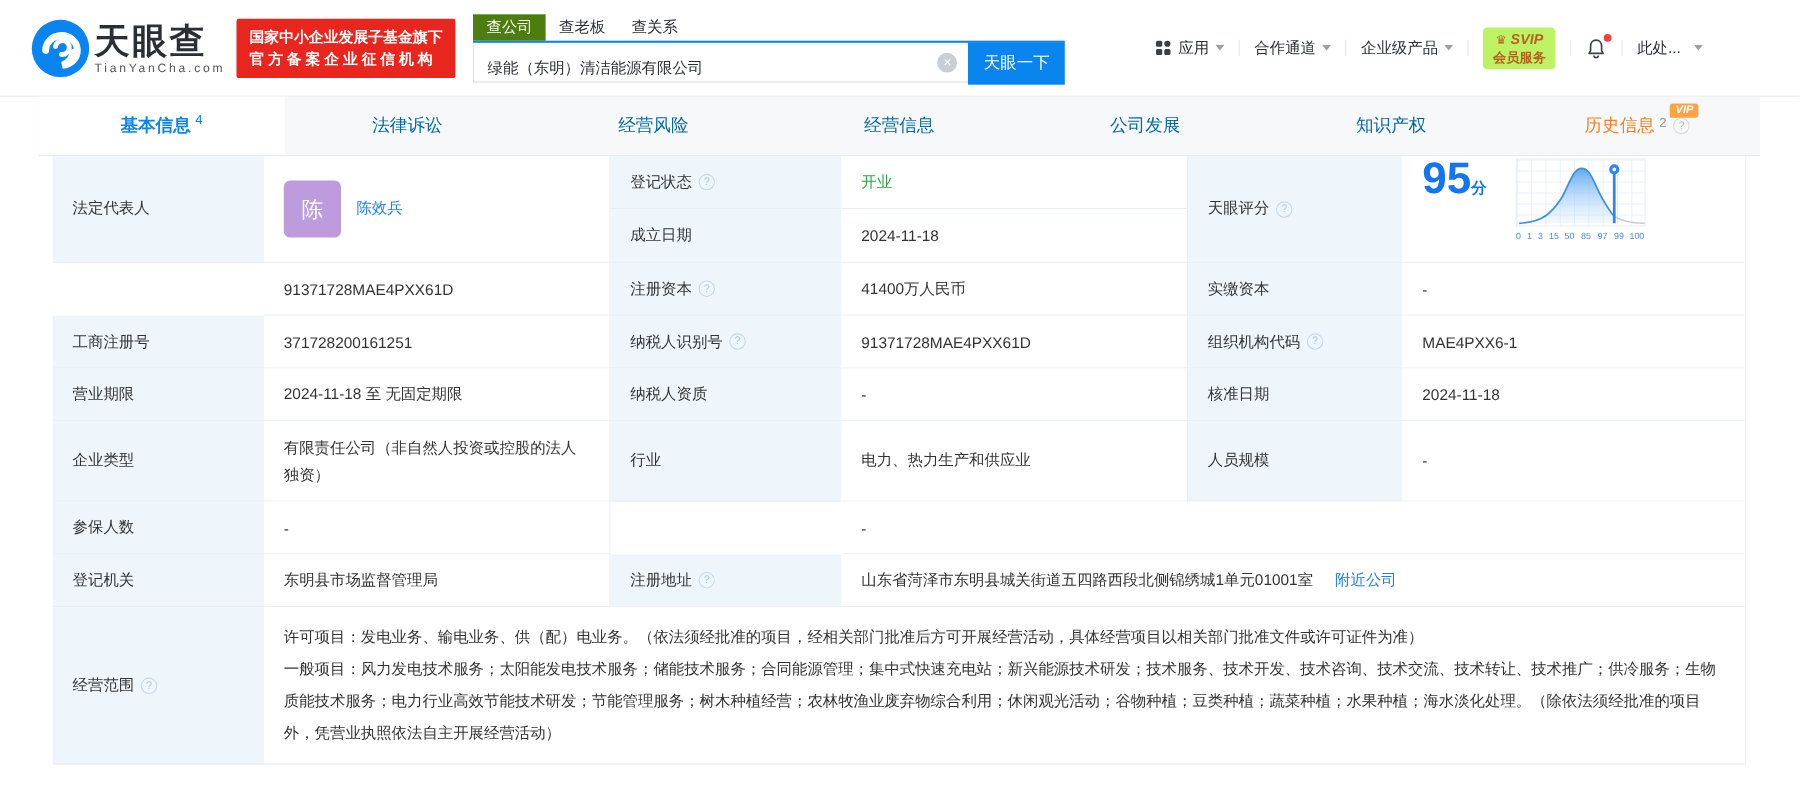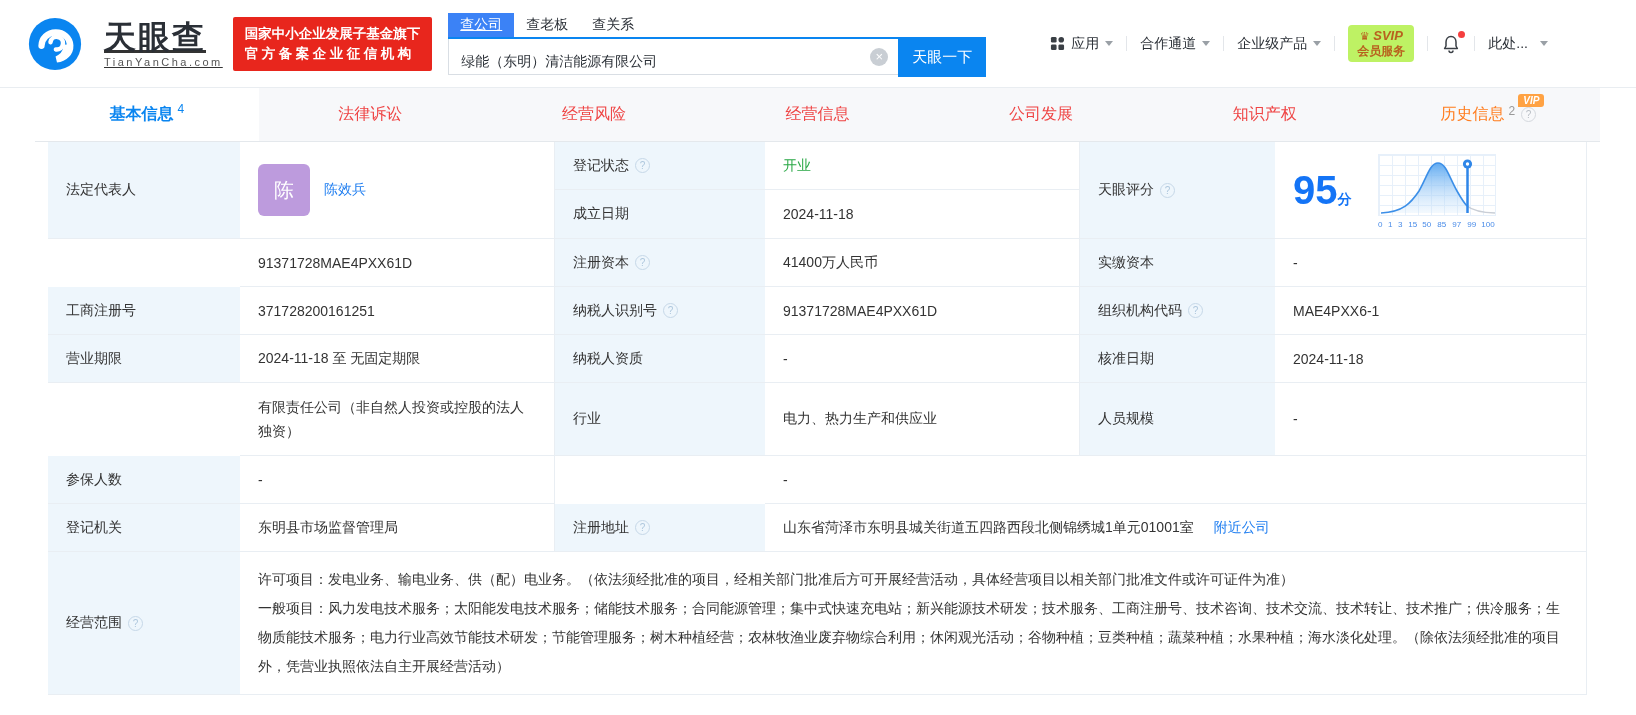--- a/index.html
+++ b/index.html
@@ -2,31 +2,31 @@
 <html><head>
 <meta charset="utf-8">
 <style>
   * { box-sizing: border-box; margin: 0; padding: 0; }
   html,body { width: 1636px; height: 715px; overflow: hidden; background: #fff;
     font-family: "Liberation Sans", "DejaVu Sans", sans-serif; color: #333; }
 
   
   .header { height: 88px; display: flex; align-items: center; border-bottom: 1px solid #e9edf1; background:#fff; }
   .logo { display:flex; align-items:center; margin-left:28px; cursor:pointer; }
-  .logo-txt { margin-left:22px;text-decoration:underline; }
+  .logo-txt { margin-left:4px; }
   .logo-brand { font-size:32px; font-weight:bold; color:#2a2f36; letter-spacing:2px; line-height:34px;}
   .logo-domain { font-size:11px; color:#555; letter-spacing:2.5px; margin-top:2px; }
   .gov-badge { margin-left:10px; background:#e8261d; color:#fff; padding:7px 12px; border-radius:2px;
     font-size:13.5px; font-weight:bold; line-height:20px; }
   .gov-badge .l2 { letter-spacing:3.5px; }
 
   .search-block { margin-left:16px; width:538px; }
   .search-tabs { display:flex; align-items:flex-end; height:26px; }
   .stab { font-size:14px; padding:3px 12px; color:#2a2f36; cursor:pointer; }
-  .stab.active { background:#3b82f6; color:#fff;text-decoration:underline; }
+  .stab.active { background:#4d7c0f; color:#fff; }
   .search-row { display:flex; border-top:2px solid #0a85f0; }
   .search-input-wrap { position:relative; width:450px; }
   .search-input-wrap input { width:100%; height:36px; border:1px solid #d9dee4; border-top:none; border-right:none;
     padding:12px 36px 0 12px; font-size:14px; color:#2a2f36; outline:none;
     font-family:"Liberation Sans","DejaVu Sans",sans-serif; }
   .clear-ic { position:absolute; right:10px; top:9px; width:18px; height:18px; border-radius:50%;
     background:#c9ced4; color:#fff; font-size:13px; line-height:18px; text-align:center; cursor:pointer; }
   .search-btn { width:88px; height:38px; background:#0a85f0; color:#fff; border:none; font-size:15px;
     cursor:pointer; font-family:"Liberation Sans","DejaVu Sans",sans-serif; }
 
@@ -39,21 +39,21 @@
   .svip-badge { background:#bef264; border-radius:4px; padding:3px 9px; text-align:center; cursor:pointer; line-height:15px;}
   .svip-badge .t1 { font-size:13px; font-weight:bold; font-style:italic; color:#b8611e; }
   .svip-badge .t1 .crown { font-style:normal; font-size:11px; }
   .svip-badge .t2 { font-size:12px; color:#b8611e; font-weight:bold; }
   .bell-wrap { position:relative; cursor:pointer; display:inline-flex; }
   .bell-dot { position:absolute; top:-3px; right:-4px; width:7px; height:7px; border-radius:50%; background:#f53f3f; }
 
   
   .content { margin:0 36px 0 35px; }
   .page-tabs { display:flex; height:54px; background:#f7f8fa; border-bottom:1px solid #e4e8ec; }
-  .ptab { flex:1; display:flex; align-items:center; justify-content:center; font-size:16px; color:#ef4444;
+  .ptab { flex:1; display:flex; align-items:center; justify-content:center; font-size:16px; color:#0369a1;
     cursor:pointer; position:relative; }
   .ptab.active { background:#fff; color:#0a85f0; font-weight:bold; }
   .ptab sup { font-size:12px; font-weight:normal; margin-left:4px; position:relative; top:-6px; }
   .ptab.active sup { color:#0a85f0; }
   .ptab .cnt-gray { color:#999; font-size:12px; margin-left:4px; position:relative; top:-4px; }
   .ptab.history { color:#ff7d1f; }
   .vip-badge { position:absolute; top:6px; left:calc(50% + 30px); background:#ffa243; color:#fff;
     font-size:10px; font-weight:bold; font-style:italic; padding:1px 5px; border-radius:3px 3px 3px 0; }
   .help { display:inline-flex; align-items:center; justify-content:center; width:15px; height:15px;
     border:1px solid #c6d8e8; border-radius:50%; color:#aec7dd; font-size:10px; margin-left:6px;
@@ -71,21 +71,21 @@
   .cell.label { background:#eef6fc; padding-right:10px; }
   .cell.vline { border-right:1px solid #e9eef3; }
   .cell.wrap { line-height:24px; }
   .green { color:#2aa846; }
   .link { color:#1e7df0; cursor:pointer; text-decoration:none; }
   .avatar { width:52px; height:52px; border-radius:6px; background:#bd9bdd; color:#fff; font-size:20px;
     display:flex; align-items:center; justify-content:center; margin-right:14px; flex:none; cursor:pointer; }
   .scope-cell { padding:13px 18px; line-height:29px; white-space:pre-line; align-items:flex-start; }
 
   
-  .score-cell { display:flex; align-items:center; gap:26px; }
+  .score-cell { display:flex; align-items:flex-start; gap:26px; }
   .score-num { color:#1474f6; font-weight:bold; font-size:40px; line-height:40px; }
   .score-unit { color:#1474f6; font-size:14px; font-weight:bold; }
   .score-chart-box { margin-top:2px; }
   .score-chart { width:118px; height:62px; position:relative; border:1px solid #e7f0fa;
     background-image:linear-gradient(to right,#e7f0fa 1px,transparent 1px),
                      linear-gradient(to bottom,#e7f0fa 1px,transparent 1px);
     background-size:13px 10px; }
   .score-chart svg { position:absolute; left:0; top:0; }
   .score-ticks { width:118px; display:flex; justify-content:space-between; margin-top:3px; }
   .score-ticks span { font-size:8.5px; color:#4a8ce8; transform:scale(0.95); }
@@ -313,20 +313,23 @@
       <div class="cell vline" style="grid-area:5/4/6/5">
         <span>-</span>
       </div>
       <div class="cell label" style="grid-area:5/5/6/6">
         <span>核准日期</span>
       </div>
       <div class="cell" style="grid-area:5/6/6/7">
         <span>2024-11-18</span>
       </div>
 
+      <div class="cell label" style="grid-area:6/1/7/2">
+        <span>企业类型</span>
+      </div>
       <div class="cell vline wrap" style="grid-area:6/2/7/3">
         <span>有限责任公司（非自然人投资或控股的法人独资）</span>
       </div>
       <div class="cell label" style="grid-area:6/3/7/4">
         <span>行业</span>
       </div>
       <div class="cell vline" style="grid-area:6/4/7/5">
         <span>电力、热力生产和供应业</span>
       </div>
       <div class="cell label" style="grid-area:6/5/7/6">
@@ -360,18 +363,18 @@
         <span>山东省菏泽市东明县城关街道五四路西段北侧锦绣城1单元01001室</span>
         <a class="link" style="margin-left:20px;">附近公司</a>
       </div>
 
       <div class="cell label" style="grid-area:9/1/10/2">
         <span>经营范围</span>
           <span class="help"></span>
       </div>
       <div class="cell scope-cell" style="grid-area:9/2/10/7">
         <span>许可项目：发电业务、输电业务、供（配）电业务。（依法须经批准的项目，经相关部门批准后方可开展经营活动，具体经营项目以相关部门批准文件或许可证件为准）
-一般项目：风力发电技术服务；太阳能发电技术服务；储能技术服务；合同能源管理；集中式快速充电站；新兴能源技术研发；技术服务、工商注册号、技术咨询、技术交流、技术转让、技术推广；供冷服务；生物质能技术服务；电力行业高效节能技术研发；节能管理服务；树木种植经营；农林牧渔业废弃物综合利用；休闲观光活动；谷物种植；豆类种植；蔬菜种植；水果种植；海水淡化处理。（除依法须经批准的项目外，凭营业执照依法自主开展经营活动）</span>
+一般项目：风力发电技术服务；太阳能发电技术服务；储能技术服务；合同能源管理；集中式快速充电站；新兴能源技术研发；技术服务、技术开发、技术咨询、技术交流、技术转让、技术推广；供冷服务；生物质能技术服务；电力行业高效节能技术研发；节能管理服务；树木种植经营；农林牧渔业废弃物综合利用；休闲观光活动；谷物种植；豆类种植；蔬菜种植；水果种植；海水淡化处理。（除依法须经批准的项目外，凭营业执照依法自主开展经营活动）</span>
       </div>
 
     </div>
   </div>
 </div>
 
 </body></html>

